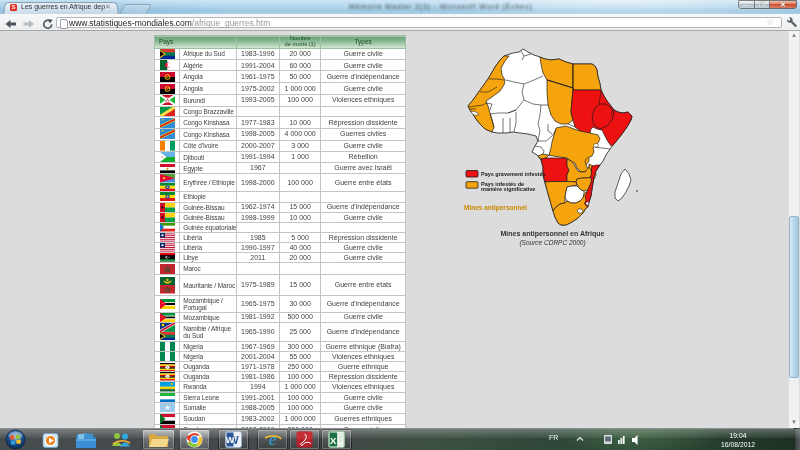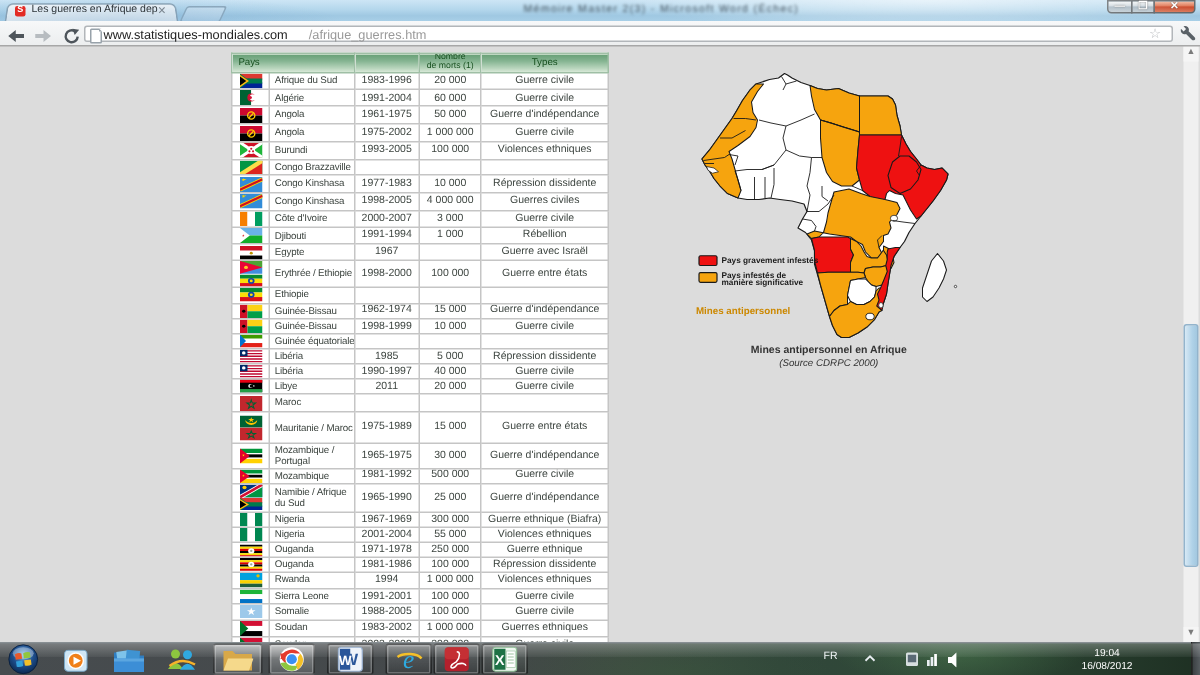--- a/index.html
+++ b/index.html
@@ -16,21 +16,21 @@
 .wb.close{left:31px;width:28px;border-radius:0 0 3px 0;background:linear-gradient(180deg,#f0b49a,#dd6b47 45%,#c63b1b 50%,#d87354);}
 .wb span{position:absolute;left:0;right:0;top:0;bottom:0;color:#fff;font-size:7px;line-height:8px;text-align:center;font-weight:bold;text-shadow:0 0 1px #333;}
 #tab{position:absolute;left:4px;top:2px;width:112px;height:12px;background:linear-gradient(180deg,#fbfcfd,#eef1f3);border:1px solid #8aa0b0;border-bottom:none;border-radius:4px 4px 0 0;transform:perspective(20px) rotateX(3deg);}
 #tabfav{position:absolute;left:10px;top:4px;width:7px;height:7px;background:#e32b24;border-radius:1.5px;color:#fff;font-size:6px;font-weight:bold;line-height:7px;text-align:center;}
 #tabtitle{position:absolute;left:21px;top:3px;font-size:7px;color:#2c3338;}
 #tabx{position:absolute;left:105px;top:3px;font-size:7px;color:#7c8791;}
 #newtab{position:absolute;left:122px;top:4px;width:25px;height:9px;background:linear-gradient(180deg,#cfe4f2,#b4d2e7);border:1px solid #8fa8ba;border-radius:2px;transform:skewX(-25deg);}
 #toolbar{position:absolute;left:0;top:14px;width:800px;height:17px;background:linear-gradient(180deg,#f7f8f9,#eceeef);border-bottom:1px solid #a7a7a7;box-sizing:border-box;}
 #omni{position:absolute;left:56px;top:17px;width:726px;height:11px;background:#fff;border:1px solid #b2b6ba;border-radius:2px;box-sizing:border-box;}
 #urltext{position:absolute;left:69px;top:18px;font-size:8.5px;color:#222;white-space:nowrap;}
-#urltext .gray{color:#999;margin-left:14px;}
+#urltext .gray{color:#999;}
 #pageicon{position:absolute;left:60px;top:18.5px;width:6px;height:8px;background:#fff;border:1px solid #98a2aa;border-radius:1px;}
 #pageicon::after{content:"";position:absolute;right:-1px;top:-1px;width:0;height:0;border-left:2.5px solid #98a2aa;border-top:2.5px solid #fff;}
 #star{position:absolute;left:766px;top:17px;font-size:9px;color:#b9bcbf;}
 #page{position:absolute;left:0;top:31px;width:800px;height:419px;background:#dcdcdc;}
 
 #sbar{position:absolute;left:789px;top:31px;width:10px;height:397px;background:#f0f0f0;z-index:2;}
 #sbtn-up,#sbtn-dn{position:absolute;left:0;width:10px;height:10px;background:#f5f5f5;color:#7b7b7b;font-size:6px;text-align:center;line-height:9px;}
 #sthumb{position:absolute;left:0px;top:185px;width:10px;height:162px;background:linear-gradient(90deg,#d7e9f5,#b0d2e8 60%,#a3c8e0);border:1px solid #93b4cc;border-radius:2px;box-sizing:border-box;}
 
 #tbl{position:absolute;left:154px;top:35px;border-collapse:collapse;table-layout:fixed;background:#fff;}

